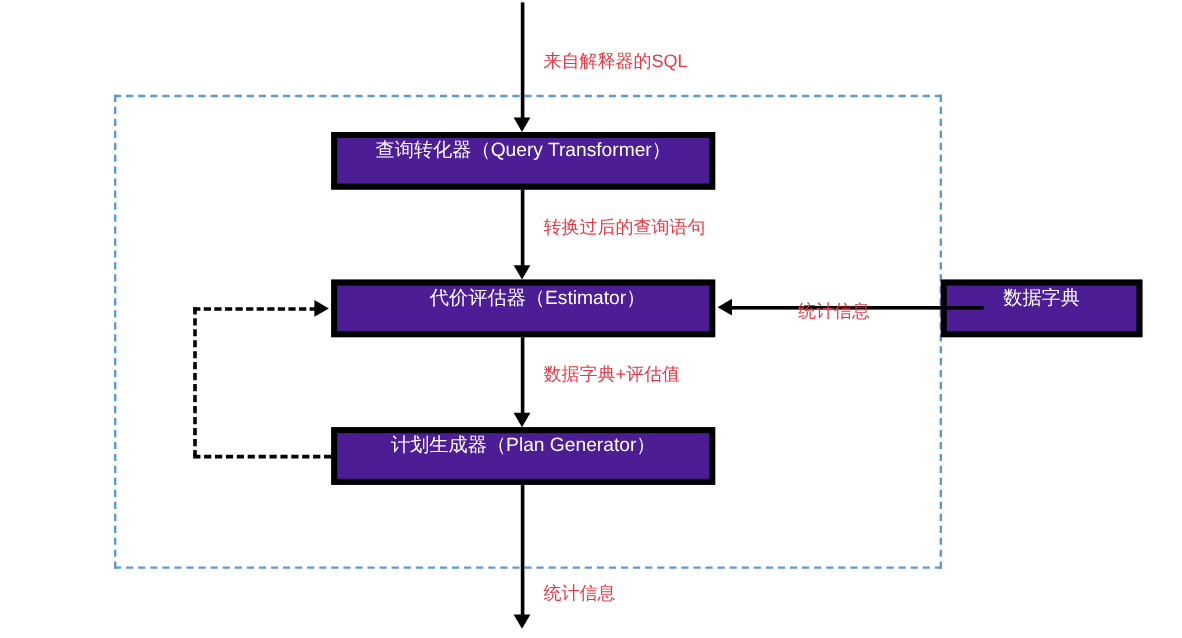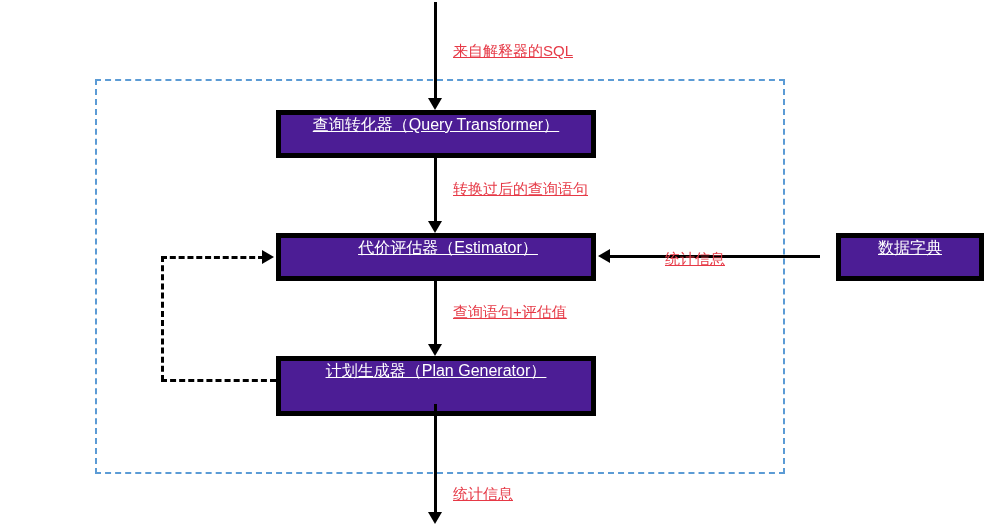--- a/index.html
+++ b/index.html
@@ -1,15 +1,15 @@
 <!DOCTYPE html>
 <html><head>
   <meta charset="utf-8">
   <style>
-    * { margin: 0; padding: 0; box-sizing: border-box; text-decoration: underline; }
+    * { margin: 0; padding: 0; box-sizing: border-box; }
     body {
       width: 985px;
       height: 532px;
       position: relative;
       font-family: "Microsoft YaHei", Arial, sans-serif;
       background: #fff;
     }
     .dashed-border {
       position: absolute;
       border: 2px dashed #5B9BD5;
@@ -76,33 +76,33 @@
 </div>
 
 <div class="arrow-line" style="left:434px; top:158px; width:3px; height:65px;"></div>
 <div class="arrow-head arrow-down" style="left:428px; top:221px;"></div>
 <div class="label" style="left:453px; top:180px;text-align:right;">转换过后的查询语句</div>
 
 <div class="box" style="left:276px; top:233px; width:320px; height:48px;padding-left:24px;">
   <span>代价评估器（Estimator）</span>
 </div>
 
-<div class="box" style="left:836px; top:233px; width:148px; height:48px;">
+<div class="box" style="left:784px; top:233px; width:168px; height:48px;">
   <span>数据字典</span>
 </div>
 
 <div class="arrow-line" style="left:609px; top:255px; width:211px; height:3px;"></div>
 <div class="arrow-head arrow-left" style="left:598px; top:249px;"></div>
 <div class="label" style="left:665px; top:230px;margin-top:20px;">统计信息</div>
 
 <div class="arrow-line" style="left:434px; top:281px; width:3px; height:65px;"></div>
 <div class="arrow-head arrow-down" style="left:428px; top:344px;"></div>
-<div class="label" style="left:453px; top:303px;">查询语句+评估值</div>
+<div class="label" style="left:453px; top:303px;">数据字典+评估值</div>
 
-<div class="box" style="left:276px; top:356px; width:320px; height:60px;">
+<div class="box" style="left:276px; top:356px; width:320px; height:48px;">
   <span>计划生成器（Plan Generator）</span>
 </div>
 
 <div class="dashed-line-h" style="left:161px; top:379px; width:115px;"></div>
 <div class="dashed-line-v" style="left:161px; top:256px; height:125px;"></div>
 <div class="dashed-line-h" style="left:161px; top:256px; width:103px;"></div>
 <div class="arrow-head" style="left:262px; top:250px; border-top:7px solid transparent; border-bottom:7px solid transparent; border-left:12px solid #000;"></div>
 
 <div class="arrow-line" style="left:434px; top:404px; width:3px; height:110px;"></div>
 <div class="arrow-head arrow-down" style="left:428px; top:512px;"></div>

